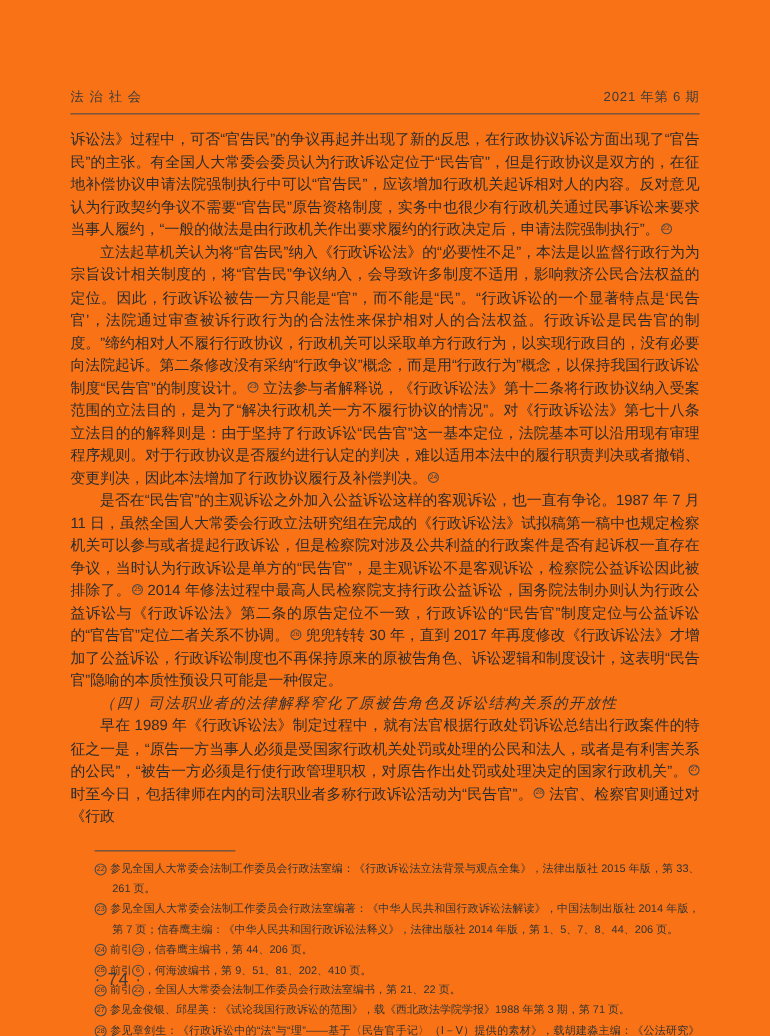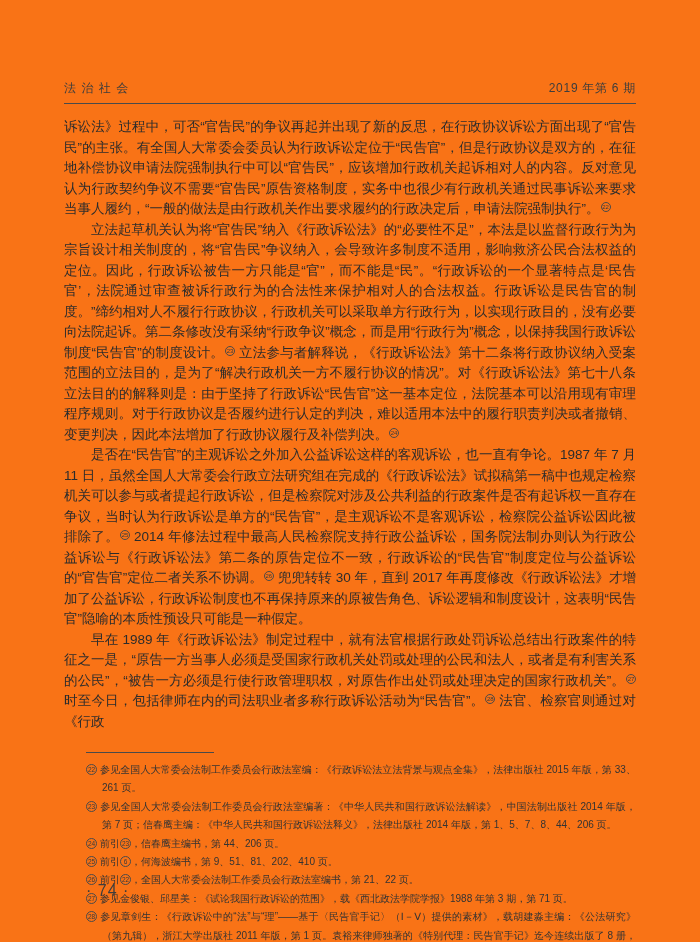--- a/index.html
+++ b/index.html
@@ -97,28 +97,29 @@
   }
 </style>
 </head>
 <body>
 
 <div class="page">
   <div class="content">
 
     <header class="header">
       <span class="journal">法治社会</span>
-      <span class="issue">2019 年第 6 期</span>
+      <span class="issue">2021 年第 6 期</span>
     </header>
     <div class="header-rule"></div>
 
     <main class="body-text" id="body-container">
         <p class="para no-indent">诉讼法》过程中，可否“官告民”的争议再起并出现了新的反思，在行政协议诉讼方面出现了“官告民”的主张。有全国人大常委会委员认为行政诉讼定位于“民告官”，但是行政协议是双方的，在征地补偿协议申请法院强制执行中可以“官告民”，应该增加行政机关起诉相对人的内容。反对意见认为行政契约争议不需要“官告民”原告资格制度，实务中也很少有行政机关通过民事诉讼来要求当事人履约，“一般的做法是由行政机关作出要求履约的行政决定后，申请法院强制执行”。<span class="circ fnref">22</span></p>
         <p class="para">立法起草机关认为将“官告民”纳入《行政诉讼法》的“必要性不足”，本法是以监督行政行为为宗旨设计相关制度的，将“官告民”争议纳入，会导致许多制度不适用，影响救济公民合法权益的定位。因此，行政诉讼被告一方只能是“官”，而不能是“民”。“行政诉讼的一个显著特点是‘民告官’，法院通过审查被诉行政行为的合法性来保护相对人的合法权益。行政诉讼是民告官的制度。”缔约相对人不履行行政协议，行政机关可以采取单方行政行为，以实现行政目的，没有必要向法院起诉。第二条修改没有采纳“行政争议”概念，而是用“行政行为”概念，以保持我国行政诉讼制度“民告官”的制度设计。<span class="circ fnref">23</span> 立法参与者解释说，《行政诉讼法》第十二条将行政协议纳入受案范围的立法目的，是为了“解决行政机关一方不履行协议的情况”。对《行政诉讼法》第七十八条立法目的的解释则是：由于坚持了行政诉讼“民告官”这一基本定位，法院基本可以沿用现有审理程序规则。对于行政协议是否履约进行认定的判决，难以适用本法中的履行职责判决或者撤销、变更判决，因此本法增加了行政协议履行及补偿判决。<span class="circ fnref">24</span></p>
         <p class="para">是否在“民告官”的主观诉讼之外加入公益诉讼这样的客观诉讼，也一直有争论。1987 年 7 月 11 日，虽然全国人大常委会行政立法研究组在完成的《行政诉讼法》试拟稿第一稿中也规定检察机关可以参与或者提起行政诉讼，但是检察院对涉及公共利益的行政案件是否有起诉权一直存在争议，当时认为行政诉讼是单方的“民告官”，是主观诉讼不是客观诉讼，检察院公益诉讼因此被排除了。<span class="circ fnref">25</span> 2014 年修法过程中最高人民检察院支持行政公益诉讼，国务院法制办则认为行政公益诉讼与《行政诉讼法》第二条的原告定位不一致，行政诉讼的“民告官”制度定位与公益诉讼的“官告官”定位二者关系不协调。<span class="circ fnref">26</span> 兜兜转转 30 年，直到 2017 年再度修改《行政诉讼法》才增加了公益诉讼，行政诉讼制度也不再保持原来的原被告角色、诉讼逻辑和制度设计，这表明“民告官”隐喻的本质性预设只可能是一种假定。</p>
+        <p class="para heading">（四）司法职业者的法律解释窄化了原被告角色及诉讼结构关系的开放性</p>
         <p class="para">早在 1989 年《行政诉讼法》制定过程中，就有法官根据行政处罚诉讼总结出行政案件的特征之一是，“原告一方当事人必须是受国家行政机关处罚或处理的公民和法人，或者是有利害关系的公民”，“被告一方必须是行使行政管理职权，对原告作出处罚或处理决定的国家行政机关”。<span class="circ fnref">27</span> 时至今日，包括律师在内的司法职业者多称行政诉讼活动为“民告官”。<span class="circ fnref">28</span> 法官、检察官则通过对《行政</p>
       </main>
 
     <div class="fn-sep"></div>
     <section class="footnotes" id="footnotes-container">
         <div class="footnote"><span class="circ fn-marker">22</span>参见全国人大常委会法制工作委员会行政法室编：《行政诉讼法立法背景与观点全集》，法律出版社 2015 年版，第 33、261 页。</div>
         <div class="footnote"><span class="circ fn-marker">23</span>参见全国人大常委会法制工作委员会行政法室编著：《中华人民共和国行政诉讼法解读》，中国法制出版社 2014 年版，第 7 页；信春鹰主编：《中华人民共和国行政诉讼法释义》，法律出版社 2014 年版，第 1、5、7、8、44、206 页。</div>
         <div class="footnote"><span class="circ fn-marker">24</span>前引<span class="circ">23</span>，信春鹰主编书，第 44、206 页。</div>
         <div class="footnote"><span class="circ fn-marker">25</span>前引<span class="circ">6</span>，何海波编书，第 9、51、81、202、410 页。</div>
         <div class="footnote"><span class="circ fn-marker">26</span>前引<span class="circ">22</span>，全国人大常委会法制工作委员会行政法室编书，第 21、22 页。</div>

